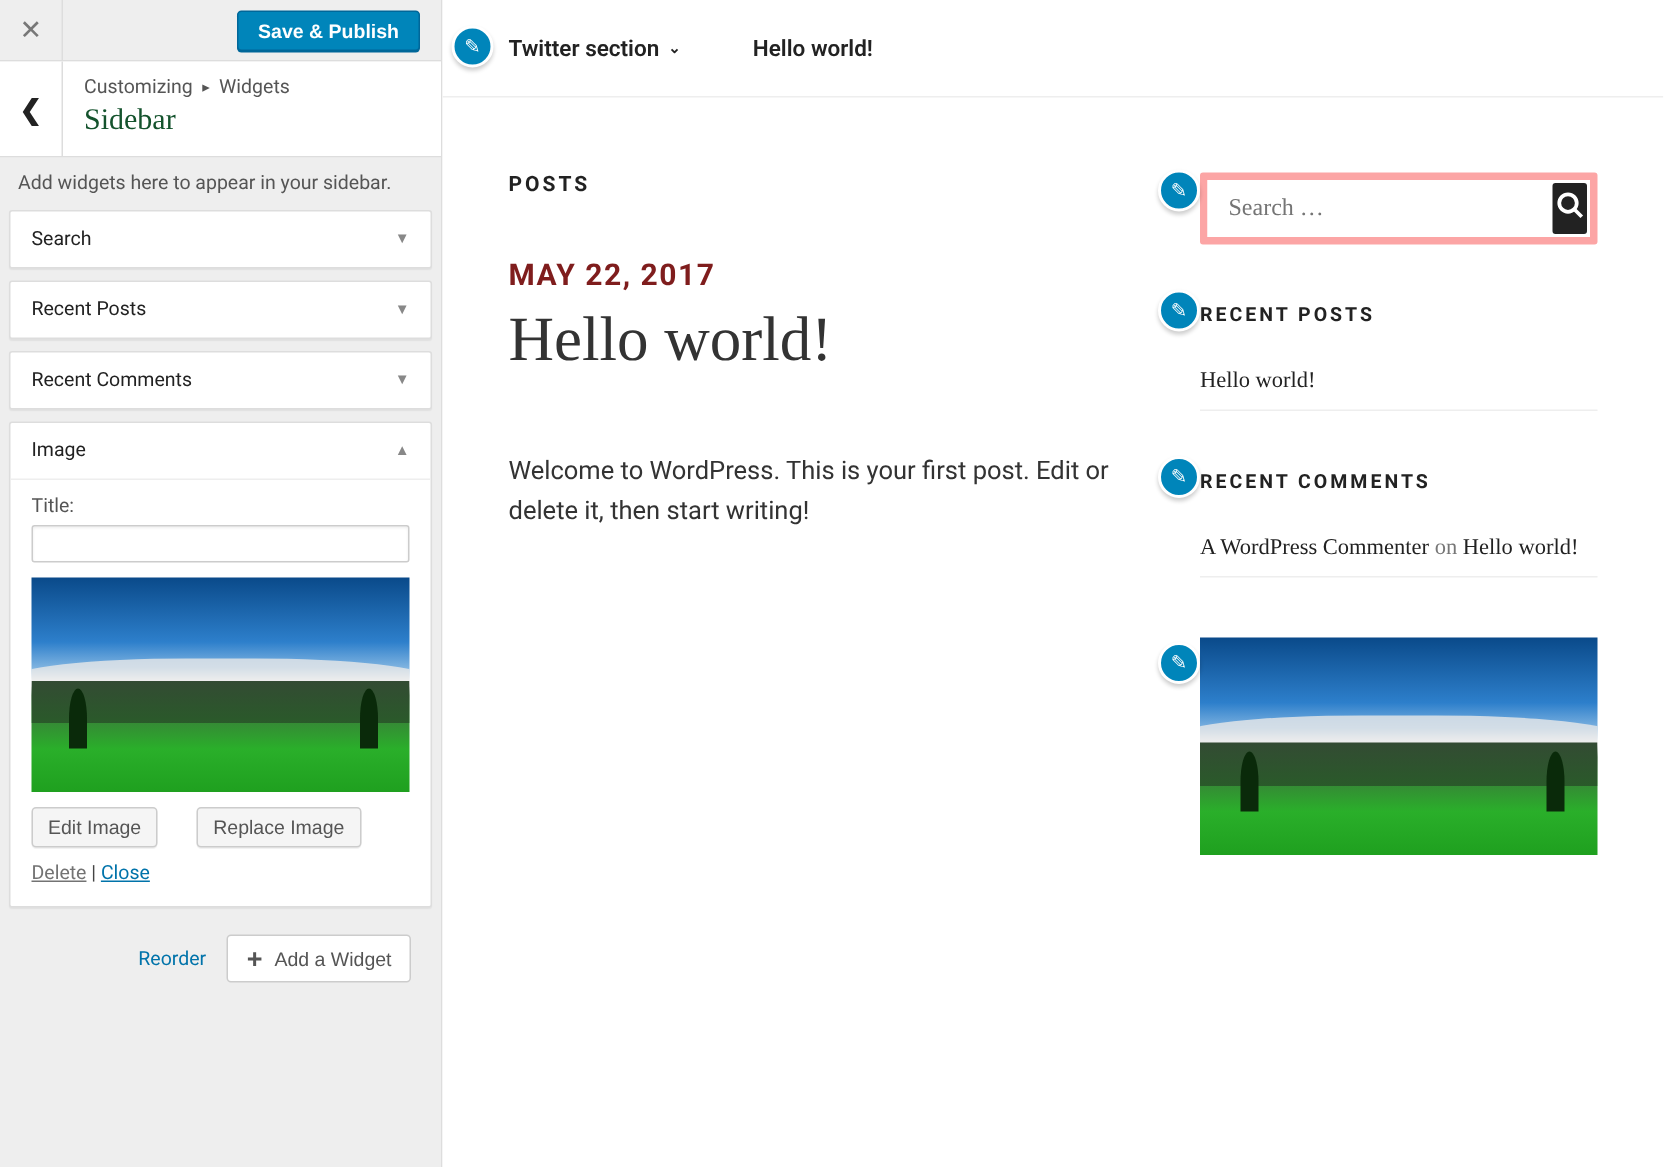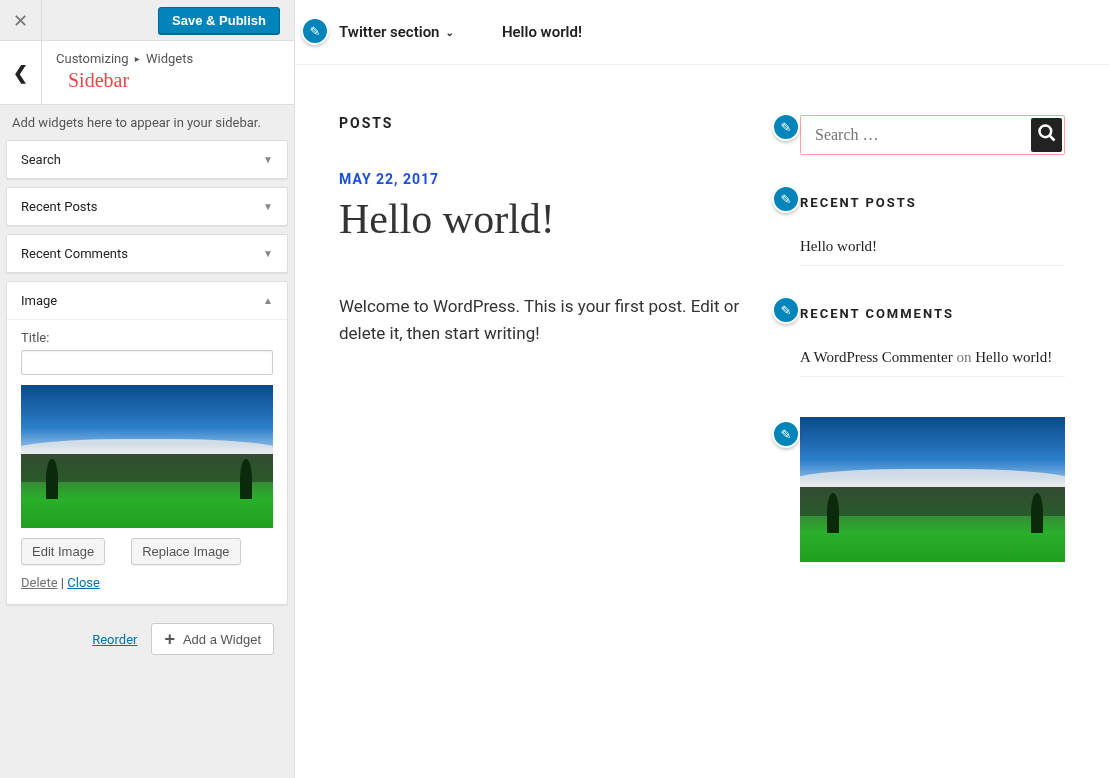--- a/index.html
+++ b/index.html
@@ -11,21 +11,21 @@
 .cz-top { height: 41px; display: flex; border-bottom: 1px solid #ddd; }
 .cz-close { width: 42px; height: 40px; display: flex; align-items: center; justify-content: center; cursor: pointer; border-right: 1px solid #ddd; background: #eee; font-size: 18px; color: #777; }
 .cz-top-spacer { flex: 1; display: flex; align-items: center; justify-content: flex-end; padding-right: 14px; }
 .cz-save { background: #0085ba; border: 1px solid #006799; color: #fff; font-size: 13px; padding: 5px 13px; border-radius: 3px; cursor: pointer; font-weight: 600; box-shadow: 0 1px 0 #006799; }
 
 .cz-head { background: #fff; border-bottom: 1px solid #ddd; display: flex; }
 .cz-back { width: 42px; border-right: 1px solid #ddd; display: flex; align-items: center; justify-content: center; cursor: pointer; font-size: 18px; font-weight: bold; color: #222; }
 .cz-head-text { padding: 10px 14px 12px; flex: 1; }
 .cz-crumbs { font-size: 13px; color: #555; margin-bottom: 2px; }
 .cz-crumbs .sep { margin: 0 3px; font-size: 10px; position: relative; top: -1px; }
-.cz-section-title { font-size: 20px; font-weight: 300; color: #ef4444; line-height: 1.2; font-family: Georgia, serif; margin-left: 12px; }
+.cz-section-title { font-size: 20px; font-weight: 300; color: #14532d; line-height: 1.2; font-family: Georgia, serif; }
 
 .cz-body { flex: 1; overflow-y: auto; padding: 10px 6px; }
 .cz-desc { font-size: 13px; color: #555; padding: 0 6px 10px; }
 
 .widget { background: #fff; border: 1px solid #ddd; margin-bottom: 8px; border-radius: 2px; box-shadow: 0 1px 1px rgba(0,0,0,0.06); }
 .widget-head { display: flex; align-items: center; padding: 11px 14px; cursor: pointer; }
 .widget-head .w-title { flex: 1; font-size: 13px; color: #222; }
 .widget-head .w-arrow { font-size: 10px; color: #888; }
 .widget-body { padding: 10px 14px 14px; border-top: 1px solid #eee; }
 .widget-body label { display: block; font-size: 13px; margin-bottom: 5px; color: #555; }
@@ -37,43 +37,43 @@
 .tree2 { position: absolute; left: 87%; bottom: 20%; width: 12px; height: 40px; background: #0a2a0a; border-radius: 50% 50% 0 0; }
 
 .widget-actions { margin-top: 10px; display: flex; gap: 26px; }
 .btn-gray { background: #f5f5f5; border: 1px solid #ccc; color: #555; font-size: 13px; padding: 5px 10px; border-radius: 3px; cursor: pointer; box-shadow: 0 1px 0 rgba(0,0,0,0.05); }
 .widget-links { margin-top: 10px; font-size: 13px; }
 .widget-links a { text-decoration: underline; cursor: pointer; }
 .del-link { color: #737373; }
 .close-link { color: #0073aa; text-align: center; }
 
 .cz-footer { padding: 10px 14px 14px; display: flex; align-items: center; justify-content: flex-end; gap: 14px; }
-.reorder-link { color: #0073aa; text-decoration: underline; cursor: pointer; font-size: 13px; }
+.reorder-link { color: #0073aa; cursor: pointer; font-size: 13px; }
 .add-widget-btn { background: #fff; border: 1px solid #ccc; padding: 6px 12px; border-radius: 3px; cursor: pointer; display: inline-flex; align-items: center; gap: 8px; font-size: 13px; color: #555; }
 .add-widget-btn .plus { font-size: 18px; font-weight: bold; line-height: 1; }
 
 
 .preview { flex: 1; background: #fff; overflow-y: auto; position: relative; }
 .edit-bubble { position: absolute; width: 28px; height: 28px; background: #0085ba; border-radius: 50%; display: flex; align-items: center; justify-content: center; cursor: pointer; color: #fff; font-size: 13px; z-index: 5; box-shadow: 0 2px 3px rgba(0,0,0,0.2); border: 2px solid #fff; }
 
 .site-nav { display: flex; align-items: center; height: 65px; border-bottom: 1px solid #eee; padding: 0 44px; gap: 48px; }
 .nav-item { font-size: 15px; font-weight: 600; color: #222; display: inline-flex; align-items: center; gap: 6px; }
 .nav-item .chev { font-size: 10px; }
 
 .site-content { display: flex; padding: 50px 44px 30px; gap: 56px; }
 .main { flex: 1; }
 .posts-label { font-size: 14px; font-weight: 700; letter-spacing: 2px; color: #222; margin-bottom: 40px; }
-.post-date { font-size: 14px; font-weight: 700; letter-spacing: 1px; color: #1d4ed8; margin-bottom: 8px; }
+.post-date { font-size: 20px; font-weight: 700; letter-spacing: 1px; color: #7f1d1d; margin-bottom: 8px; }
 .post-title { font-size: 42px; font-weight: 300; color: #333; margin-bottom: 50px; font-family: Georgia, serif; }
 .post-excerpt { font-size: 17px; color: #333; line-height: 1.6; }
 
 .sidebar { width: 265px; flex-shrink: 0; }
 .sw-widget { margin-bottom: 40px; position: relative; }
 .sw-title { font-size: 13px; font-weight: 700; letter-spacing: 2px; color: #222; margin-bottom: 18px; }
-.search-row { display: flex; border: 1px solid #fca5a5; border-radius: 2px; }
+.search-row { display: flex; border: 5px solid #fca5a5; border-radius: 2px; }
 .search-row input { flex: 1; border: none; padding: 10px 14px; font-size: 16px; font-family: Georgia, serif; outline: none; }
 .search-row button { width: 56px; background: #222; border: none; color: #fff; font-size: 18px; cursor: pointer; border-radius: 2px; margin: 2px; }
 .sw-list { list-style: none; }
 .sw-list li { padding: 10px 0; border-bottom: 1px solid #eee; font-size: 15px; font-family: Georgia, serif; }
 .sw-list li a { color: #222; text-decoration: none; }
 .sw-list li .on { color: #777; }
 
 .sb-image { width: 265px; height: 145px; background: linear-gradient(to bottom, #0a4a8a 0%, #2d7fcb 30%, #7fb3e0 42%, #ffffff 48%, #cccccc 50%, #2d5a2d 55%, #3a7a3a 62%, #2aaf2a 80%, #1fa01f 100%); position: relative; overflow: hidden; }
 .sb-image .cloud-band { top: 36%; }
 </style>

